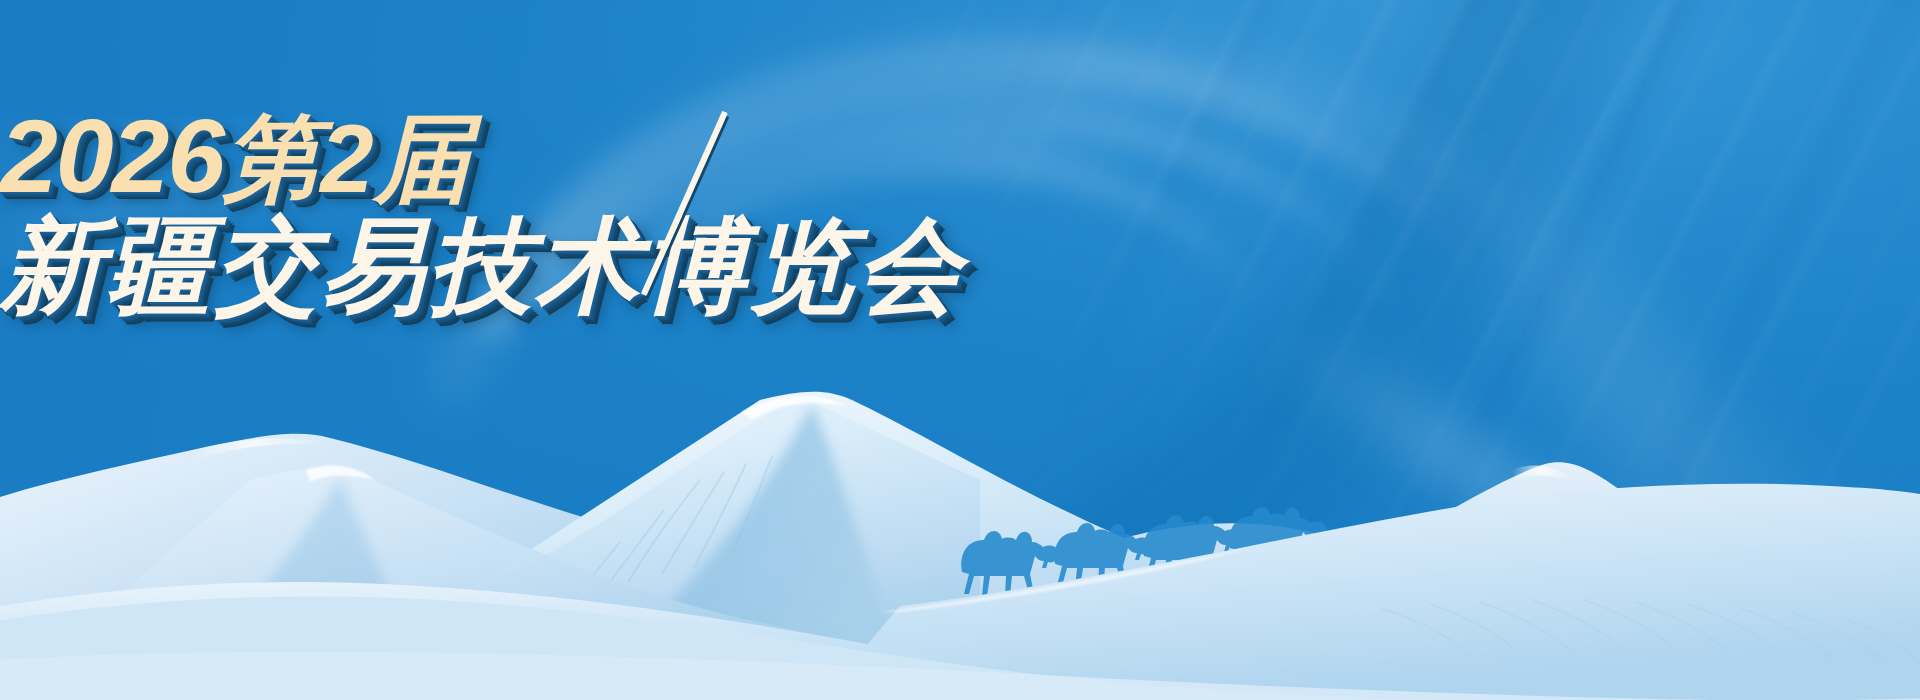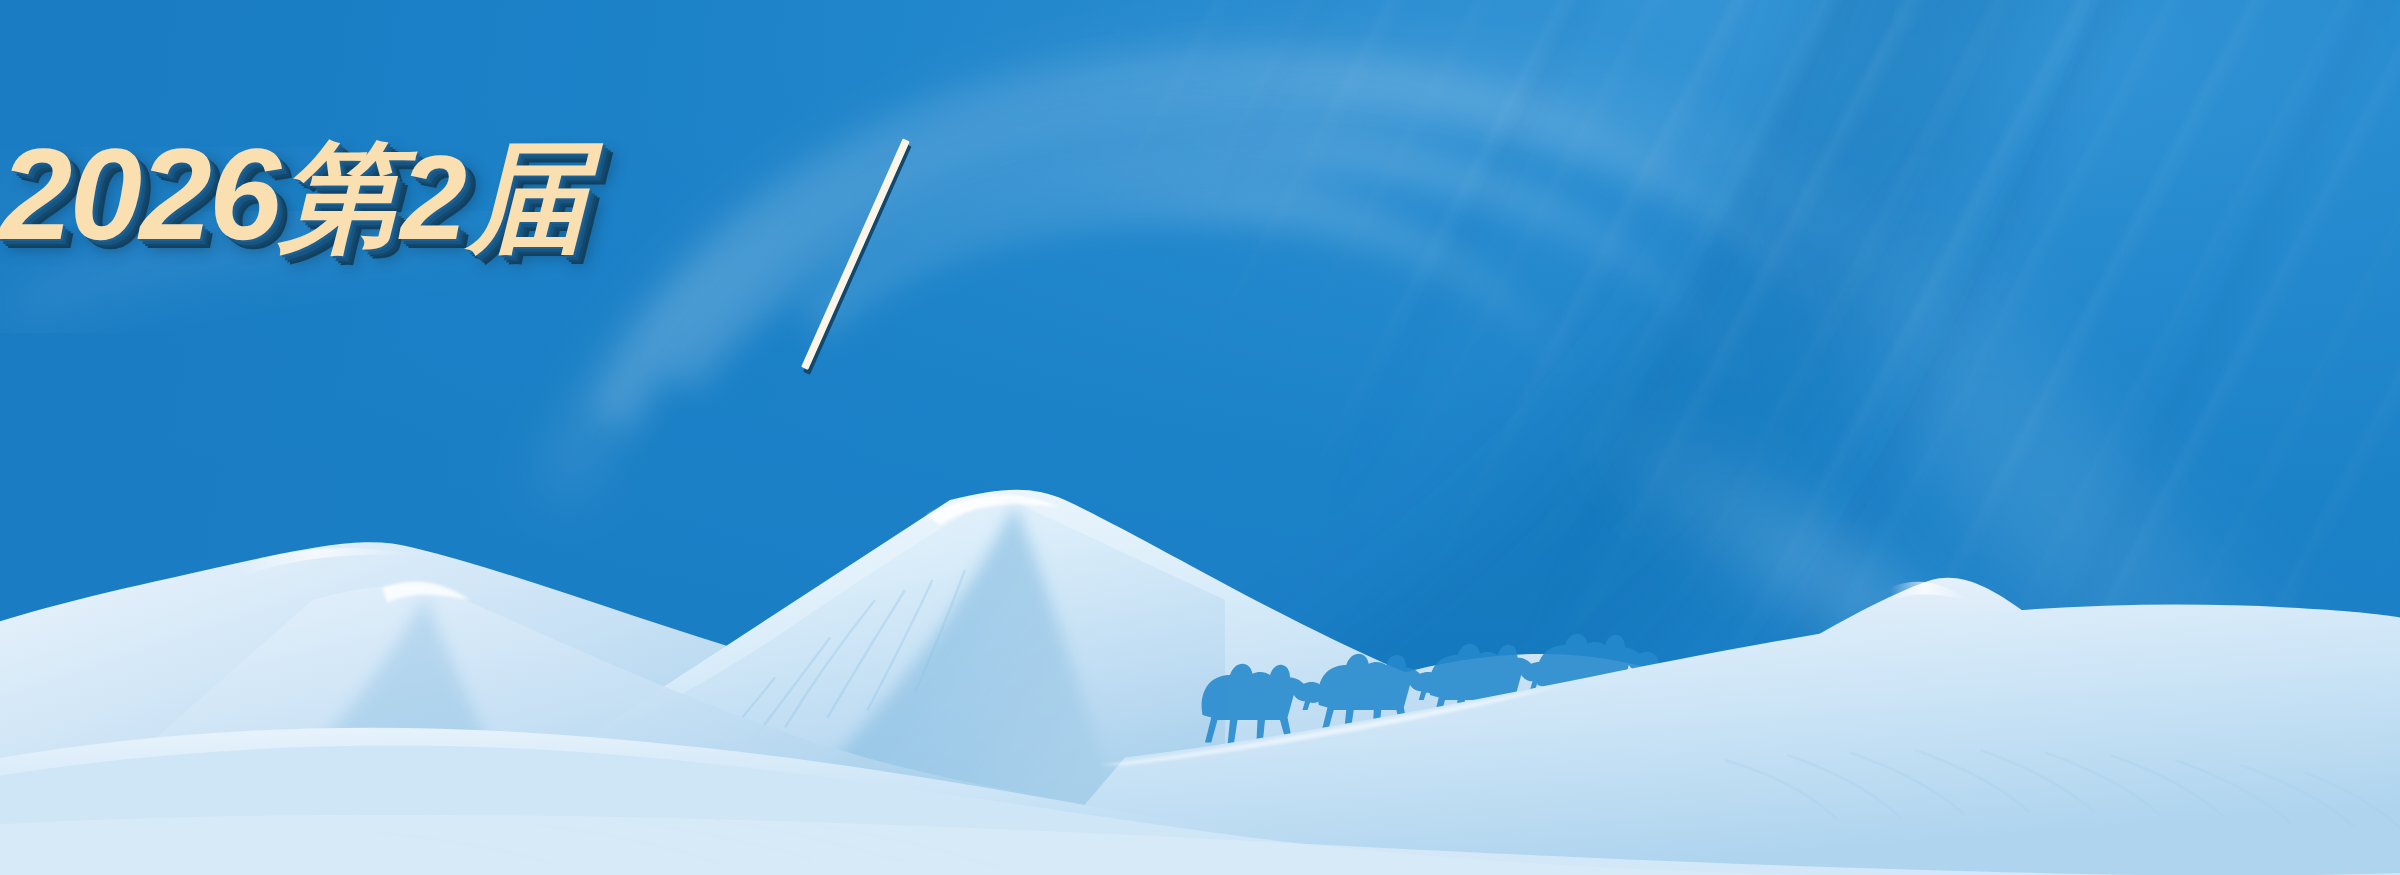--- a/index.html
+++ b/index.html
@@ -444,16 +444,17 @@
 
       <path d="M-10,300 C300,282 700,296 1100,318 C1450,336 1720,342 1930,342
                L1930,345 L-10,345 Z" fill="#d8eaf8" opacity="0.85"></path>
     </svg>
   </div>
 
   <div class="title-block">
     <span class="title-line title-line-1">
       <span class="yr">2026</span><span>第2届</span>
     </span>
+    <span class="title-line title-line-2">新疆交易技术博览会</span>
   </div>
   <div class="year-slash"></div>
 
 </div>
 
 </body></html>

